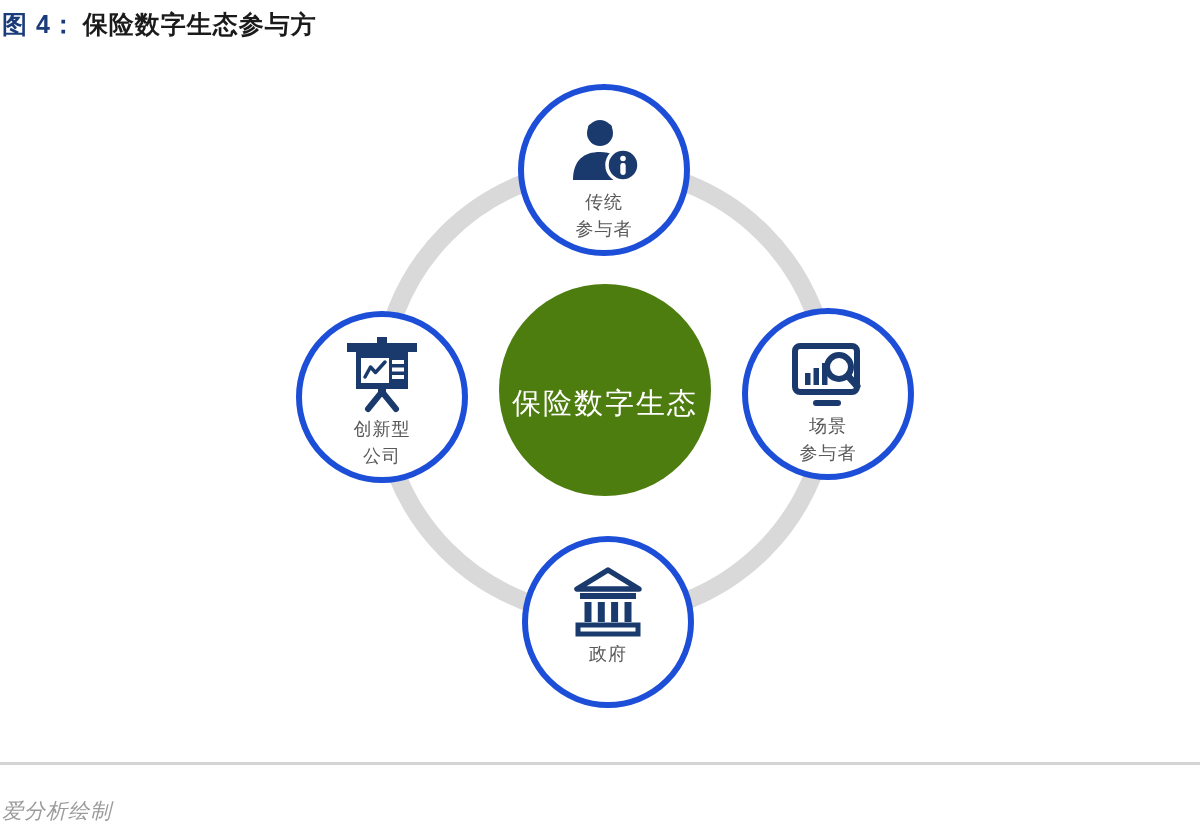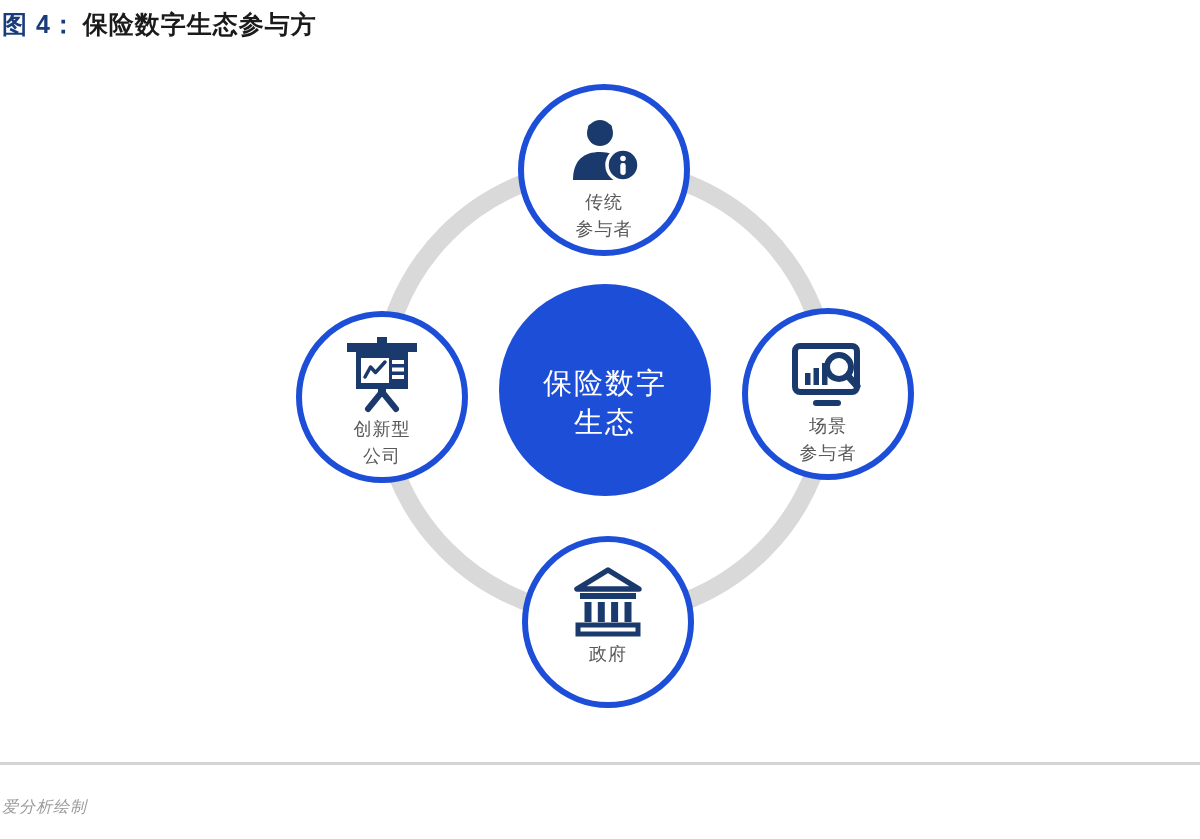--- a/index.html
+++ b/index.html
@@ -17,22 +17,22 @@
   
   .diagram{position:absolute;left:0;top:0;width:1200px;height:760px;}
   .ring{
     position:absolute;box-sizing:border-box;
     left:372px;top:159px;width:466px;height:466px;
     border:18px solid #d9d9d9;border-radius:50%;
   }
   .center-circle{
     position:absolute;box-sizing:border-box;
     left:499px;top:284px;width:212px;height:212px;
-    background:#1d4ed8;border-radius:50%;
-    display:flex;flex-direction:column;align-items:center;justify-content:center;
+    background:#4d7c0f;border-radius:50%;
+    display:flex;align-items:center;justify-content:center;
     padding-top:26px;
     color:#ffffff;font-size:29px;line-height:39px;letter-spacing:2px;
     text-align:center;
   }
   .node{
     position:absolute;box-sizing:border-box;
     width:172px;height:172px;background:#ffffff;
     border:6px solid #1d4ed8;border-radius:50%;
     display:flex;flex-direction:column;align-items:center;
   }
@@ -43,21 +43,21 @@
   .node .icon{height:80px;margin-top:16px;display:flex;align-items:flex-end;justify-content:center;}
   .node-label{
     margin-top:3px;text-align:center;
     color:#595959;font-size:18px;line-height:27px;letter-spacing:1px;
   }
   svg{display:block;}
   
   .divider{position:absolute;left:0;top:762px;width:1200px;height:3px;background:#d4d4d4;}
   .credit{
     position:absolute;left:2px;top:797px;
-    font-size:16px;font-style:italic;color:#9b9b9b;letter-spacing:1px;
+    font-size:21px;font-style:italic;color:#9b9b9b;letter-spacing:1px;
   }
 </style>
 </head>
 <body>
 
 <div class="fig-title">
   <span class="fig-num">图 4：</span><span>保险数字生态参与方</span>
 </div>
 
 <div class="diagram">

